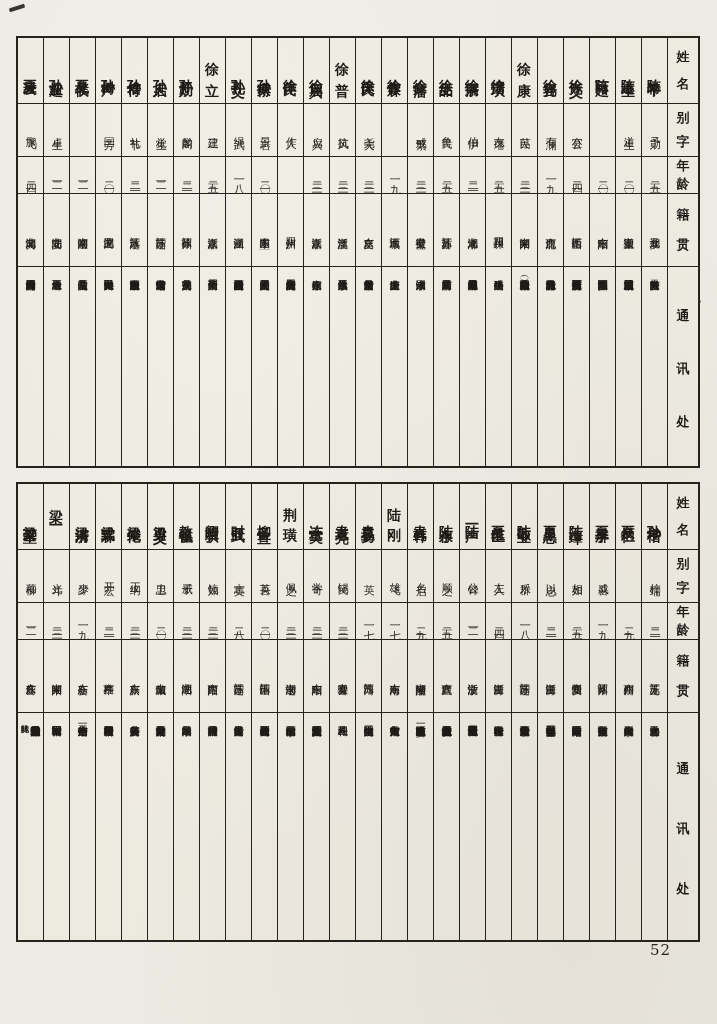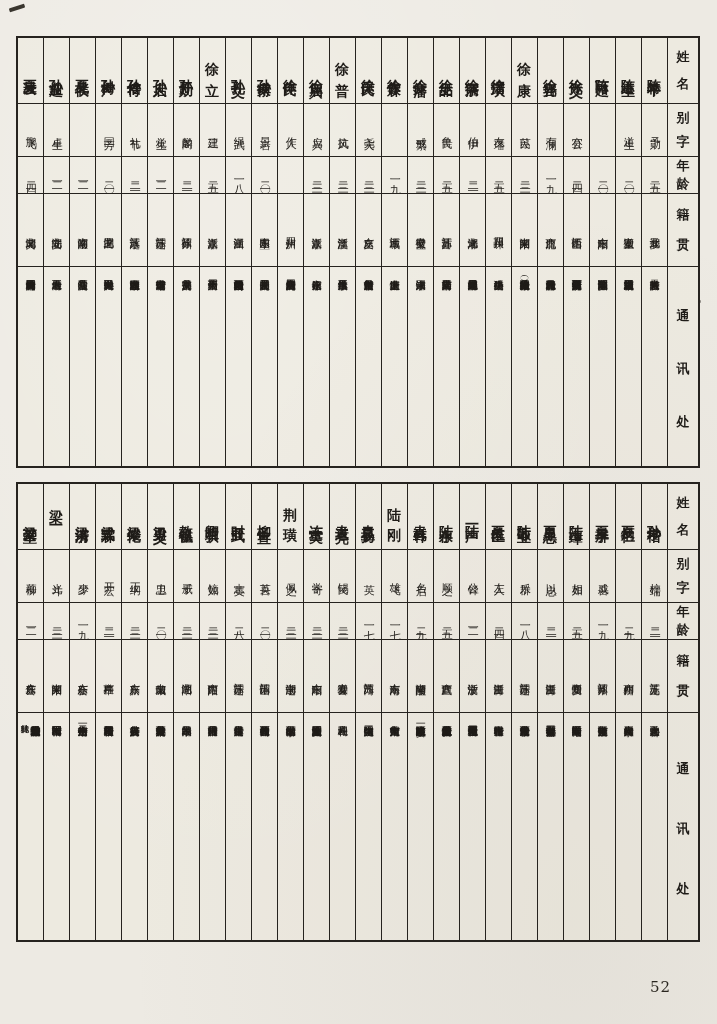--- a/index.html
+++ b/index.html
@@ -64,21 +64,21 @@
 
   .vstack{
     display:flex;flex-direction:column;justify-content:space-evenly;align-items:center;
     height:100%;width:100%;
   }
   .hchar{font-size:13px;font-weight:700;}
 
   .page-number{
     position:absolute;left:650px;top:941px;
     font-family:"DejaVu Serif","Liberation Serif",serif;
-    font-size:15px;color:#2a261f;letter-spacing:1px;margin-top:37px;
+    font-size:15px;color:#2a261f;letter-spacing:1px;
   }
 </style>
 </head>
 <body>
 
 <div class="paper-noise"></div>
 <div class="speck speck1"></div>
 <div class="speck speck2"></div>
 
 <section class="register t-top">

